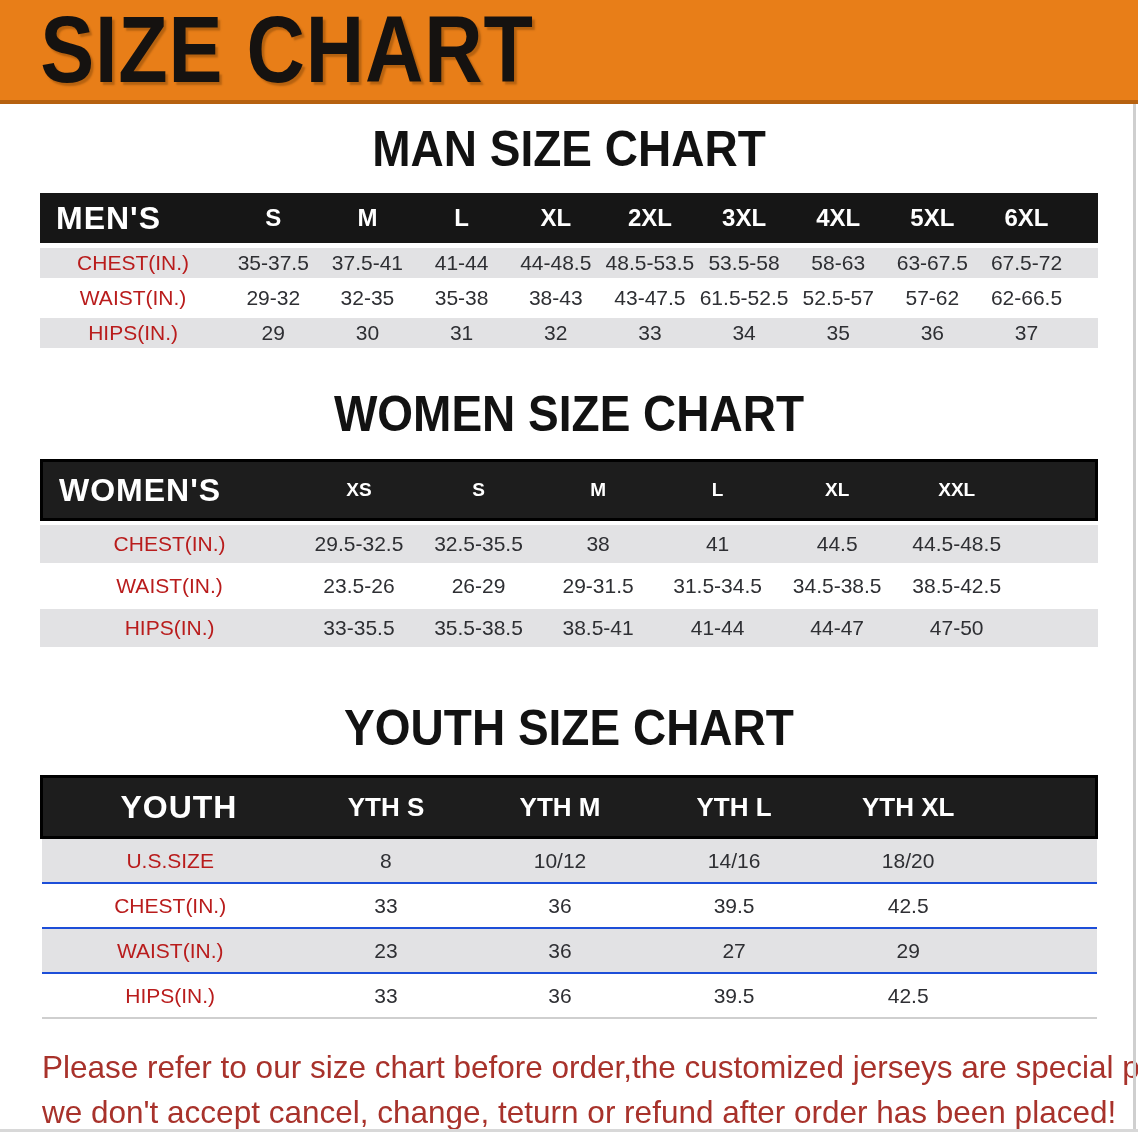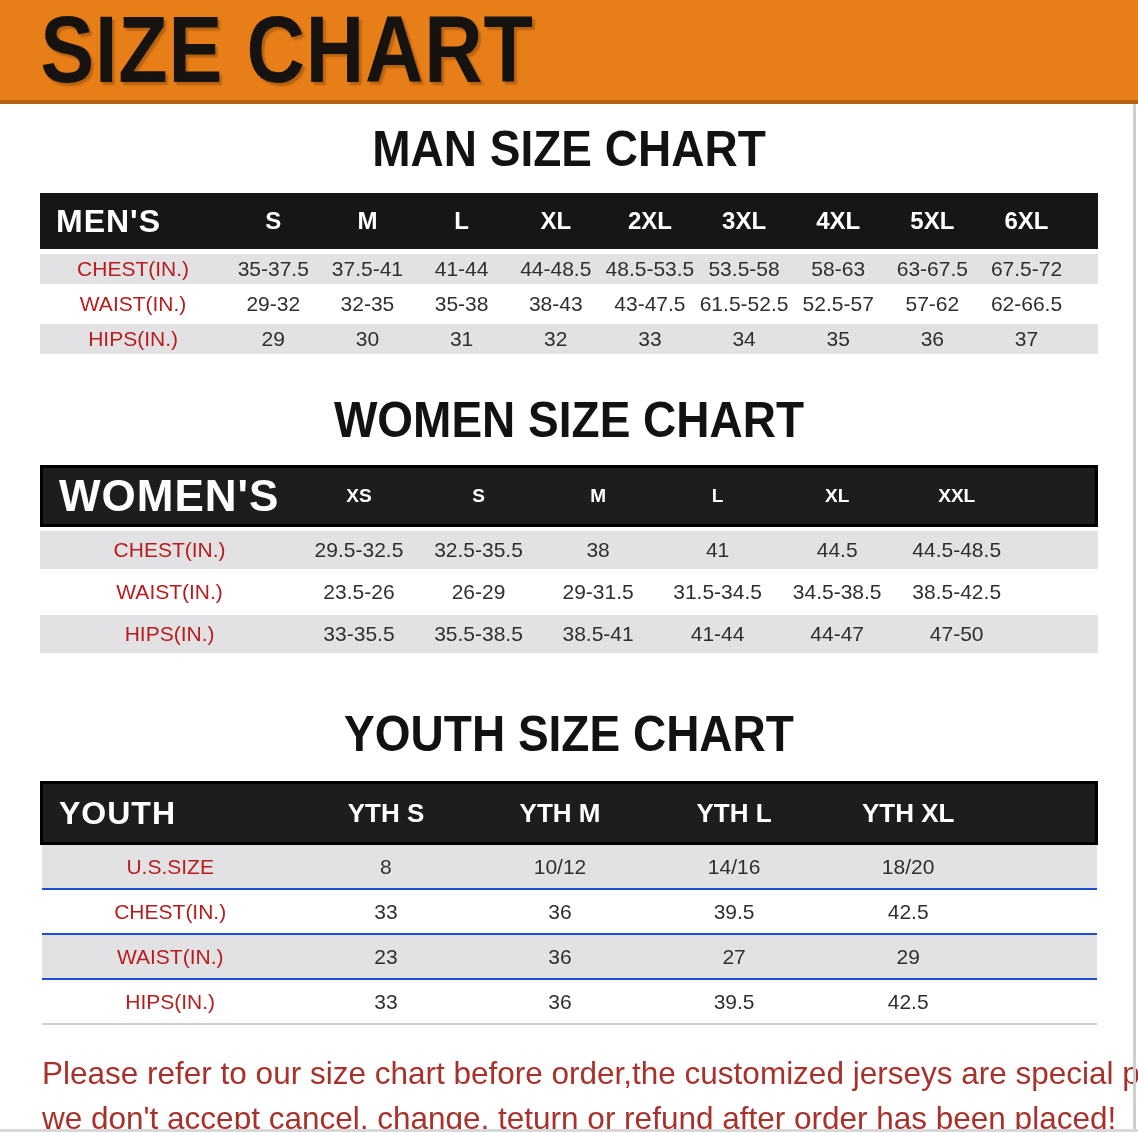--- a/index.html
+++ b/index.html
@@ -51,38 +51,38 @@
   }
   table.mens, table.womens { border-collapse:separate; }
   table.mens   { border-spacing:0 5px; }
   table.womens { border-spacing:0 4px; }
   table.youth  { border-collapse:collapse; }
 
   th, td { padding:0; text-align:center; vertical-align:middle; }
 
   
   thead th { background:#161616; color:#ffffff; }
-  table.mens  thead th { height:56px; }
+  table.mens  thead th { height:50px; }
   table.womens thead th, table.youth thead th {
     background:#1d1d1d;
     border-top:3px solid #000; border-bottom:3px solid #000;
   }
   table.womens thead th { height:56px; }
   table.youth  thead th { height:58px; }
   table.womens thead th:first-child, table.youth thead th:first-child { border-left:3px solid #000; }
   table.womens thead th:last-child,  table.youth thead th:last-child  { border-right:3px solid #000; }
 
   th.corner {
     text-align:left; padding-left:16px;
     font-weight:800; letter-spacing:1px;
     white-space:nowrap;
   }
   table.mens   th.corner { font-size:32px; }
-  table.womens th.corner { font-size:44px; }
-  table.youth  th.corner { font-size:32px; }
+  table.womens th.corner { font-size:32px; }
+  table.youth  th.corner { font-size:32px;text-align:center; }
   th.size { font-weight:bold; }
   table.mens   th.size { font-size:24px; }
   table.womens th.size { font-size:19px; }
   table.youth  th.size { font-size:26px; }
 
   
   tbody td { font-size:21px; color:#2e2f33; white-space:nowrap; }
   td.rowlabel { color:#b91c1c; }
   tr.gray td { background:#E2E2E4; }
   tr.white td { background:#ffffff; }

